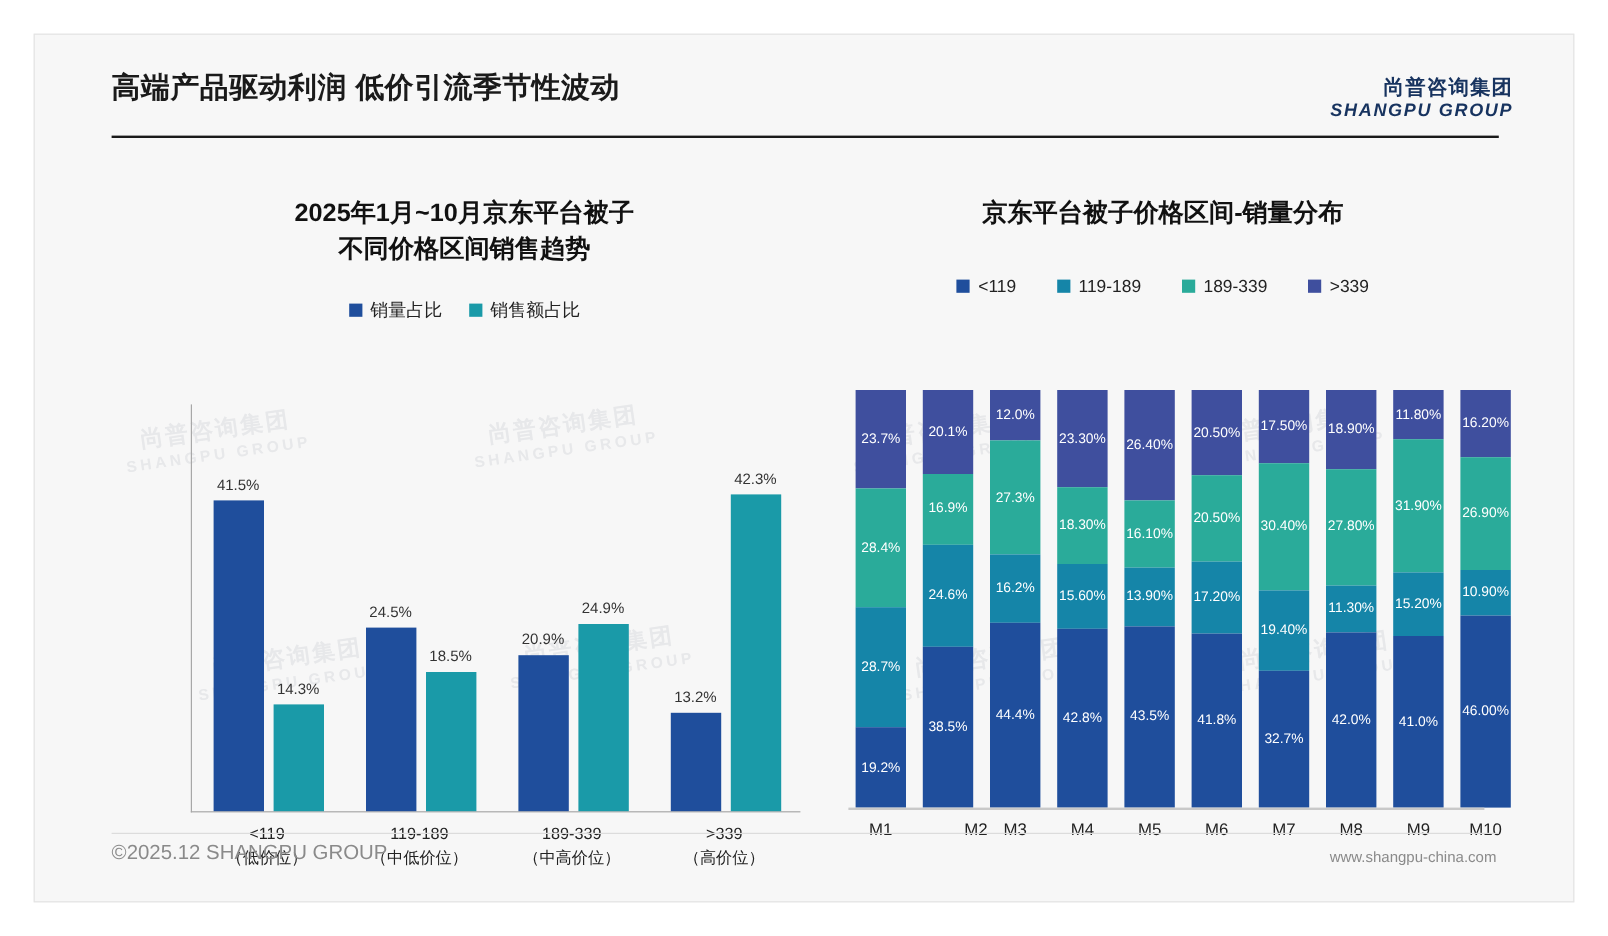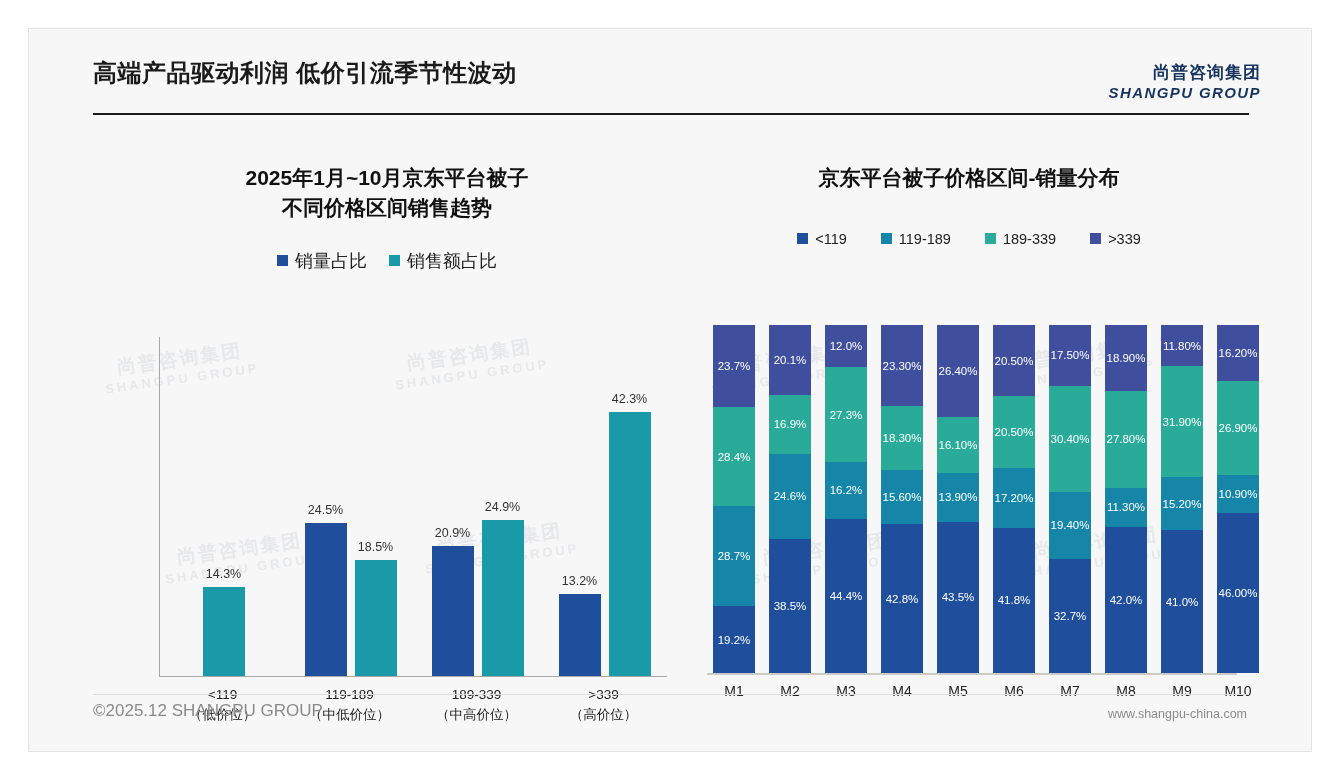--- a/index.html
+++ b/index.html
@@ -44,21 +44,21 @@
   }
   .panel-right .chart-title { padding-top: 34px; }
   .panel-left .chart-title { padding-top: 34px; }
 
   
   .legend {
     display: flex; justify-content: center; align-items: center;
     gap: 22px; margin-top: 26px;
   }
   .legend.right { gap: 34px; margin-top: 38px; }
-  .legend-item { display: flex; align-items: center; gap: 7px; font-size: 18px; color: #222; }
+  .legend-item { display: flex; align-items: center; gap: 7px; font-size: 15px; color: #222; }
   .legend-item.big { font-size: 14.5px; }
   .swatch { width: 11px; height: 11px; display: inline-block; }
 
   
   .bars-wrap {
     position: absolute; left: 0; top: 208px; width: 588px; height: 372px;
   }
   .plot {
     position: absolute; left: 66px; top: 0; width: 508px; height: 340px;
     border-left: 1.5px solid #a8a8a8;
@@ -186,20 +186,23 @@
         <div class="l2">SHANGPU GROUP</div>
       </div>
       <div class="wm" style="left:330px; top:190px;">
         <div class="l1">尚普咨询集团</div>
         <div class="l2">SHANGPU GROUP</div>
       </div>
 
       <div class="plot">
 
         <div class="group" style="left:0px; width:127px;">
+          <div class="bar" style="height:76.5%; background:#1f4e9c;">
+            <span class="val">41.5%</span>
+          </div>
           <div class="bar" style="height:26.4%; background:#1a9aa8;">
             <span class="val">14.3%</span>
           </div>
         </div>
 
         <div class="group" style="left:127px; width:127px;">
           <div class="bar" style="height:45.2%; background:#1f4e9c;">
             <span class="val">24.5%</span>
           </div>
           <div class="bar" style="height:34.1%; background:#1a9aa8;">
@@ -439,21 +442,21 @@
           <div class="seg" style="height:46.0%; background:#1f4e9c;">
             <span>46.00%</span>
             </div>
         </div>
       </div>
 
       <div class="saxis"></div>
 
       <div class="sxlabels">
         <div class="sxlab" style="left:-6px;  width:66px; top:6px;">M1</div>
-        <div class="sxlab" style="left:50px;  width:66px; top:6px;">M2</div>
+        <div class="sxlab" style="left:50px;  width:66px; top:6px;text-align:right;">M2</div>
         <div class="sxlab" style="left:106px; width:66px; top:6px;">M3</div>
         <div class="sxlab" style="left:162px; width:66px; top:6px;">M4</div>
         <div class="sxlab" style="left:218px; width:66px; top:6px;">M5</div>
         <div class="sxlab" style="left:274px; width:66px; top:6px;">M6</div>
         <div class="sxlab" style="left:330px; width:66px; top:6px;">M7</div>
         <div class="sxlab" style="left:386px; width:66px; top:6px;">M8</div>
         <div class="sxlab" style="left:442px; width:66px; top:6px;">M9</div>
         <div class="sxlab" style="left:498px; width:66px; top:6px;">M10</div>
       </div>
     </div>

